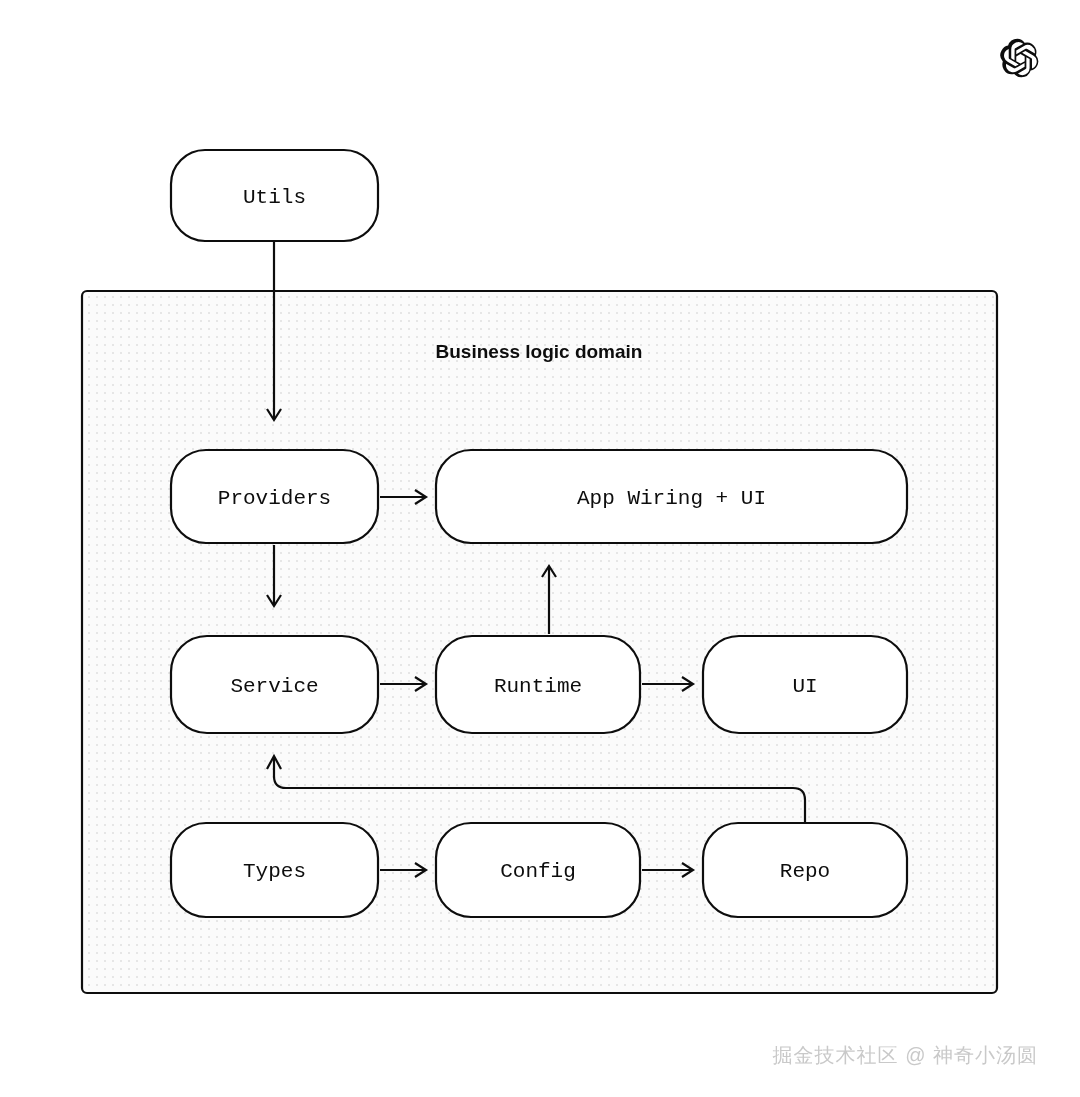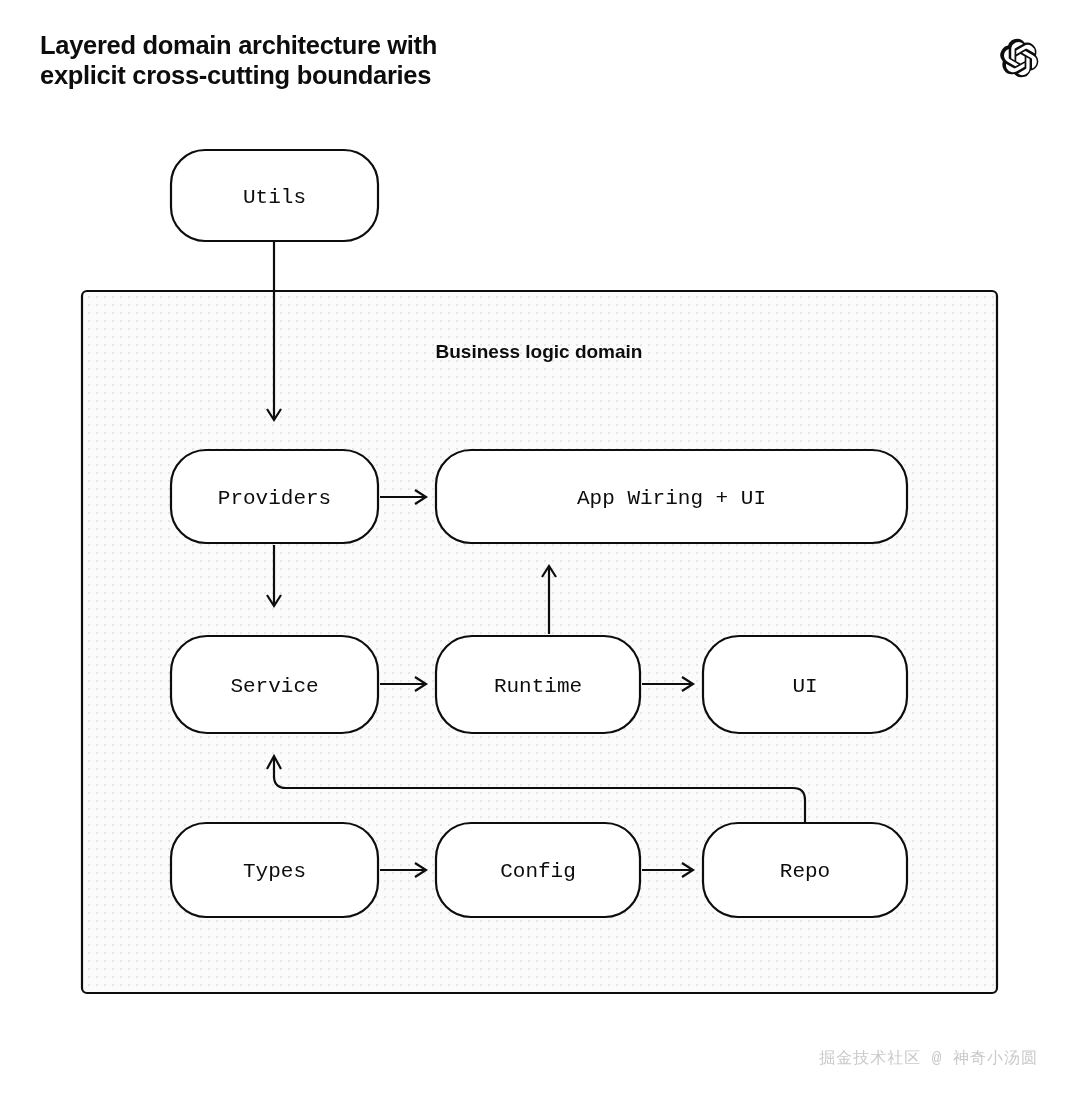--- a/index.html
+++ b/index.html
@@ -85,34 +85,32 @@
     stroke-width: 2.2;
     stroke-linecap: butt;
     stroke-linejoin: miter;
   }
 
   
   #footer-watermark {
     position: absolute;
     right: 42px;
     bottom: 28px;
-    font-family: Liberation Mono, monospace;
-    font-size: 16px;
+    font-family: Liberation Sans, sans-serif;
+    font-size: 20px;
     color: #c9c9c9;
     letter-spacing: 1px;
     white-space: nowrap;
     text-align: center;
   }
 </style>
 </head>
 <body>
 
 <div id="header-area">
-  <div id="page-title">Layered domain architecture with
-explicit cross-cutting boundaries</div>
 
   <div id="brand-logo">
     <svg viewBox="0 0 40 40" width="42" height="42" aria-hidden="true">
       <path d="M34.2 16.4a9.1 9.1 0 0 0-.8-7.5 9.3 9.3 0 0 0-10-4.4A9.2 9.2 0 0 0 16.5.8a9.3 9.3 0 0 0-8.8 6.4 9.1 9.1 0 0 0-6.1 4.4 9.2 9.2 0 0 0 1.1 10.8 9.1 9.1 0 0 0 .8 7.5 9.3 9.3 0 0 0 10 4.4 9.2 9.2 0 0 0 6.9 3.1 9.3 9.3 0 0 0 8.8-6.4 9.1 9.1 0 0 0 6.1-4.4 9.2 9.2 0 0 0-1.1-10.2zM21.4 35.5a6.9 6.9 0 0 1-4.4-1.6l.2-.1 7.3-4.2c.4-.2.6-.6.6-1v-10.3l3.1 1.8v8.5a6.9 6.9 0 0 1-6.8 6.9zM6.6 29.2a6.9 6.9 0 0 1-.8-4.6l.2.1 7.3 4.2c.4.2.8.2 1.2 0l8.9-5.1v3.6l-7.4 4.3a6.9 6.9 0 0 1-9.4-2.5zM4.7 13.4a6.9 6.9 0 0 1 3.6-3v8.7c0 .4.2.8.6 1l8.9 5.1-3.1 1.8-7.4-4.3a6.9 6.9 0 0 1-2.6-9.3zm25.3 5.9l-8.9-5.2 3.1-1.8 7.4 4.3a6.9 6.9 0 0 1-1.1 12.4v-8.7c0-.4-.2-.8-.5-1zm3.1-4.6l-.2-.1-7.3-4.3a1.2 1.2 0 0 0-1.2 0l-8.9 5.1V11.8l7.4-4.3a6.9 6.9 0 0 1 10.2 7.2zM13.8 21.1l-3.1-1.8v-8.5a6.9 6.9 0 0 1 11.3-5.3l-.2.1-7.3 4.2c-.4.2-.6.6-.6 1zm1.7-3.6l4-2.3 4 2.3v4.6l-4 2.3-4-2.3z" fill="#0d0d0d"></path>
     </svg>
   </div>
 </div>
 
 <svg id="diagram-canvas" viewBox="0 0 1080 1097">
   <defs>

